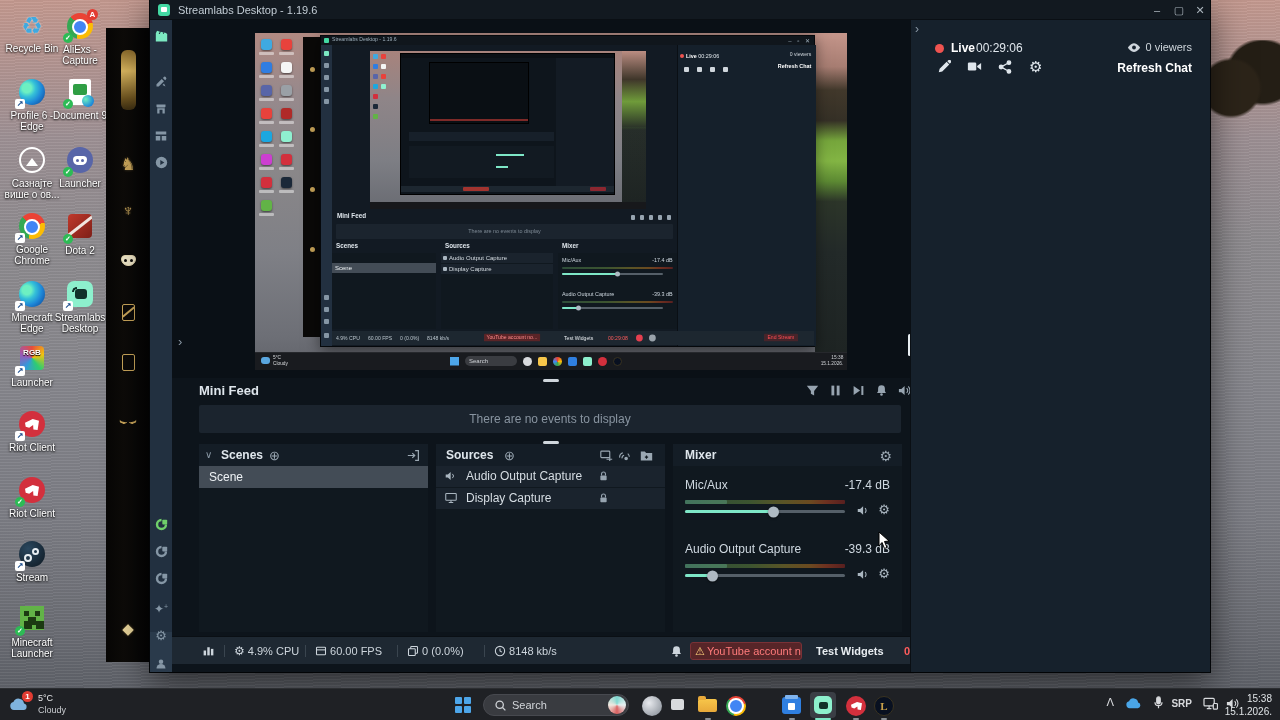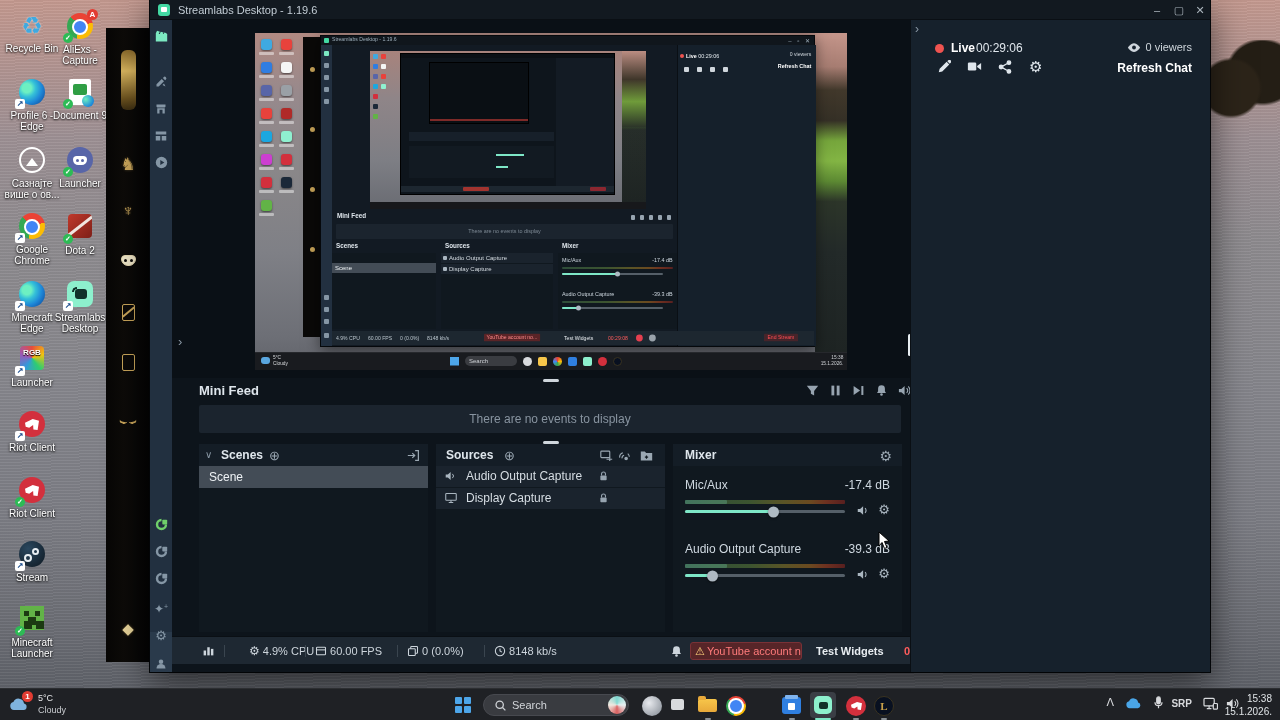--- a/index.html
+++ b/index.html
@@ -791,21 +791,21 @@
 
   <div id="statusbar" class="abs">
     <span class="itm" style="left:30px">
       <svg width="13" height="13" viewBox="0 0 16 16" fill="#cdd5dc" style="display:inline-block;vertical-align:-2px">
           <rect x="2" y="8" width="3" height="6"></rect>
           <rect x="6.5" y="4" width="3" height="10"></rect>
           <rect x="11" y="6" width="3" height="8"></rect>
         </svg>
     </span>
     <span class="sep" style="left:52px"></span>
-    <span class="itm" style="left:77px"><span style="font-size:12px">⚙</span> <span>4.9% CPU</span></span>
+    <span class="itm" style="left:62px"><span style="font-size:12px">⚙</span> <span>4.9% CPU</span></span>
     <span class="sep" style="left:133px"></span>
     <span class="itm" style="left:143px">
       <svg width="12" height="12" viewBox="0 0 16 16" fill="none" stroke="#cdd5dc" stroke-width="1.4" style="display:inline-block;vertical-align:-2px">
           <rect x="2" y="3" width="12" height="10" rx="1"></rect>
           <path d="M2 6.5h12"></path>
         </svg>
       <span>60.00 FPS</span></span>
     <span class="sep" style="left:225px"></span>
     <span class="itm" style="left:235px">
       <svg width="12" height="12" viewBox="0 0 16 16" fill="none" stroke="#cdd5dc" stroke-width="1.4" style="display:inline-block;vertical-align:-2px">

